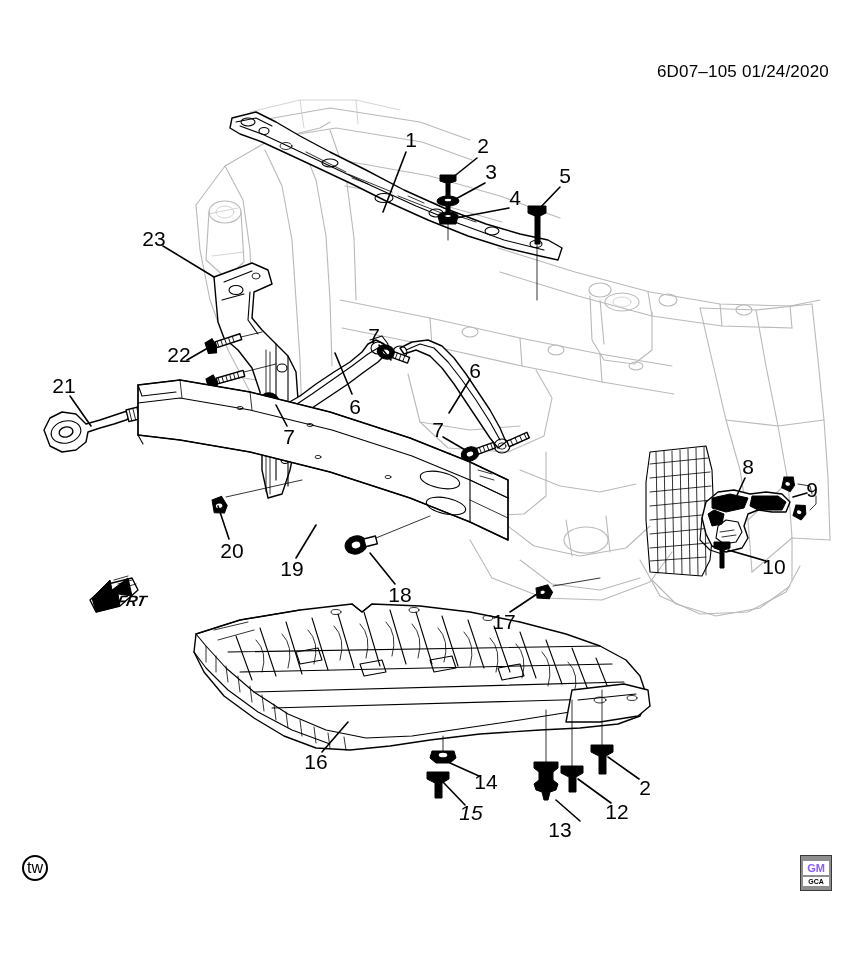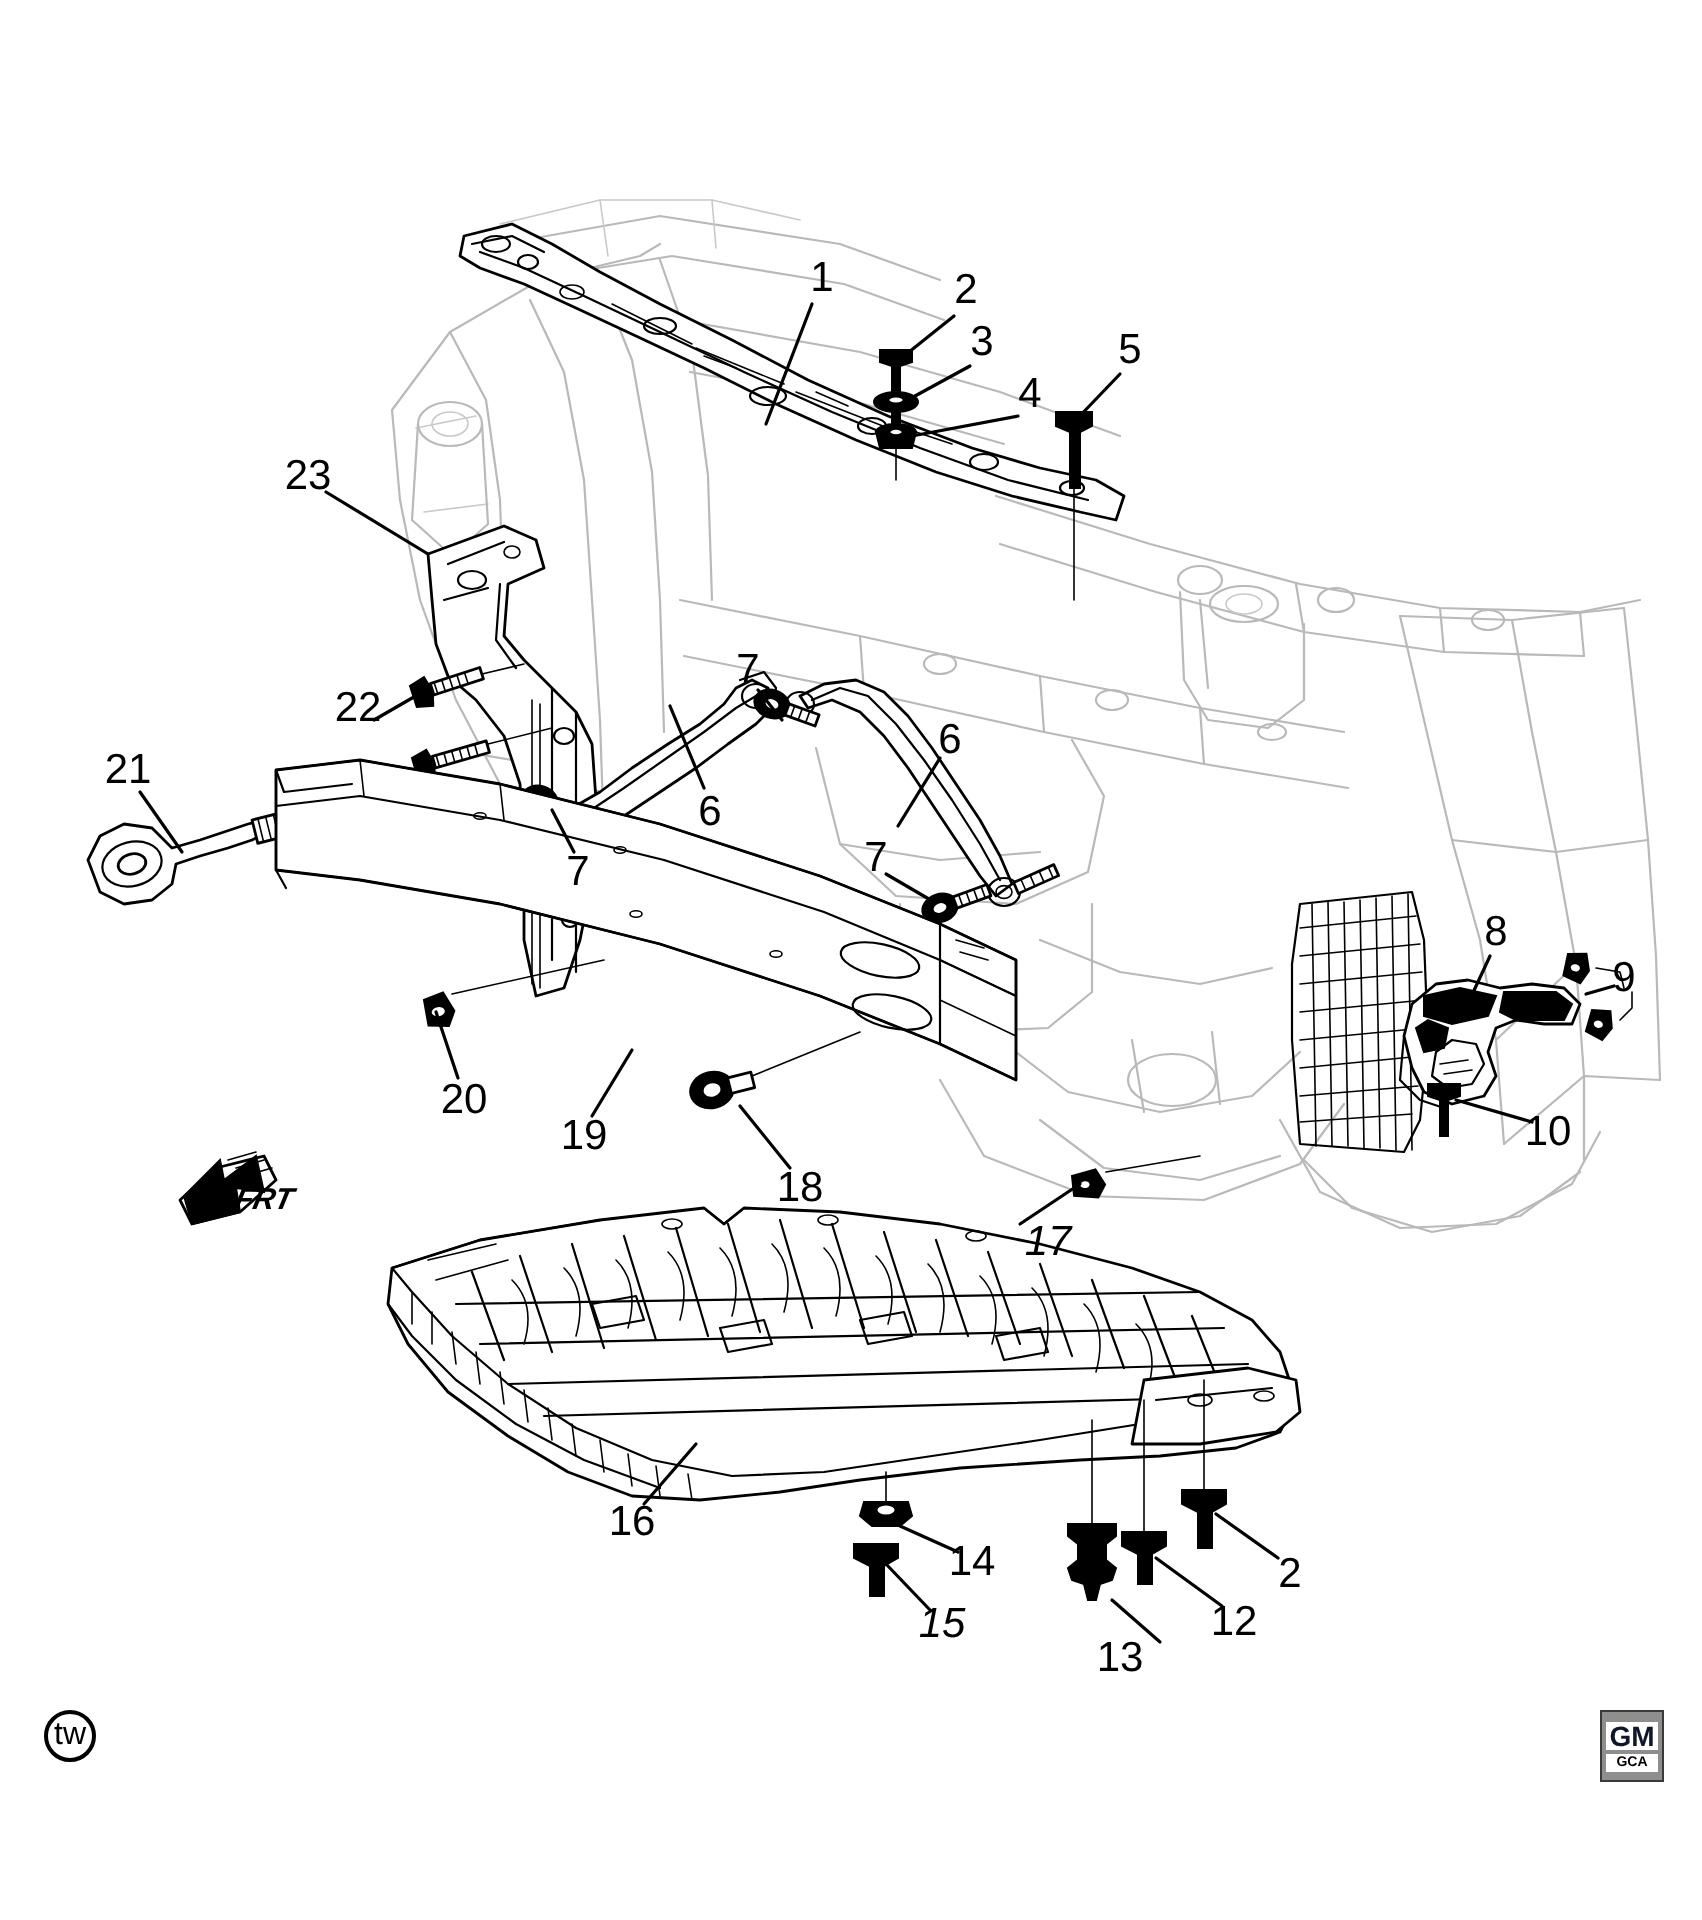--- a/index.html
+++ b/index.html
@@ -81,23 +81,23 @@
     border: 1px solid #3a3a3a;
     box-sizing: border-box;
     display: flex;
     flex-direction: column;
     align-items: center;
     justify-content: center;
     padding: 2px;
   }
   .gm-badge .gm-top {
     background: #ffffff;
-    color: #0f172a;
+    color: #8b5cf6;
     font-weight: bold;
-    font-size: 14px;
+    font-size: 11px;
     line-height: 14px;
     width: 100%;
     text-align: center;
     font-family: "Liberation Sans", sans-serif;
   }
   .gm-badge .gm-bot {
     background: #ffffff;
     color: #000;
     font-weight: bold;
     font-size: 7px;
@@ -522,20 +522,21 @@
         <line x1="510" y1="612" x2="540" y2="592" class="lead"></line>
         <line x1="395" y1="584" x2="370" y2="553" class="lead"></line>
         <line x1="296" y1="558" x2="316" y2="525" class="lead"></line>
         <line x1="229" y1="539" x2="218" y2="506" class="lead"></line>
         <line x1="70" y1="396" x2="91" y2="426" class="lead"></line>
         <line x1="187" y1="360" x2="213" y2="345" class="lead"></line>
         <line x1="163" y1="246" x2="214" y2="277" class="lead"></line>
       </g>
   </svg>
 
+  <div class="hdr">6D07–105  01/24/2020</div>
 
   <div id="callout-layer">
       <div class="callout" style="left: 411px; top: 139px;">1</div>
       <div class="callout" style="left: 483px; top: 145px;">2</div>
       <div class="callout" style="left: 491px; top: 171px;">3</div>
       <div class="callout" style="left: 515px; top: 197px;">4</div>
       <div class="callout" style="left: 565px; top: 175px;">5</div>
       <div class="callout" style="left: 355px; top: 406px;">6</div>
       <div class="callout" style="left: 475px; top: 370px;">6</div>
       <div class="callout" style="left: 374px; top: 335px;">7</div>
@@ -543,21 +544,21 @@
       <div class="callout" style="left: 438px; top: 429px;">7</div>
       <div class="callout" style="left: 748px; top: 466px;">8</div>
       <div class="callout" style="left: 812px; top: 489px;">9</div>
       <div class="callout" style="left: 774px; top: 566px;">10</div>
       <div class="callout" style="left: 645px; top: 787px;">2</div>
       <div class="callout" style="left: 617px; top: 811px;">12</div>
       <div class="callout" style="left: 560px; top: 829px;">13</div>
       <div class="callout" style="left: 486px; top: 781px;">14</div>
       <div class="callout" style="left: 471px; top: 812px; font-style: italic;">15</div>
       <div class="callout" style="left: 316px; top: 761px;">16</div>
-      <div class="callout" style="left: 524px; top: 621px; font-style: italic;">17</div>
+      <div class="callout" style="left: 504px; top: 621px;">17</div>
       <div class="callout" style="left: 400px; top: 594px;">18</div>
       <div class="callout" style="left: 292px; top: 568px;">19</div>
       <div class="callout" style="left: 232px; top: 550px;">20</div>
       <div class="callout" style="left: 64px; top: 385px;">21</div>
       <div class="callout" style="left: 179px; top: 354px;">22</div>
       <div class="callout" style="left: 154px; top: 238px;">23</div>
     </div>
 
   <div class="frt-label" style="left:132px; top:600px;">FRT</div>
 

